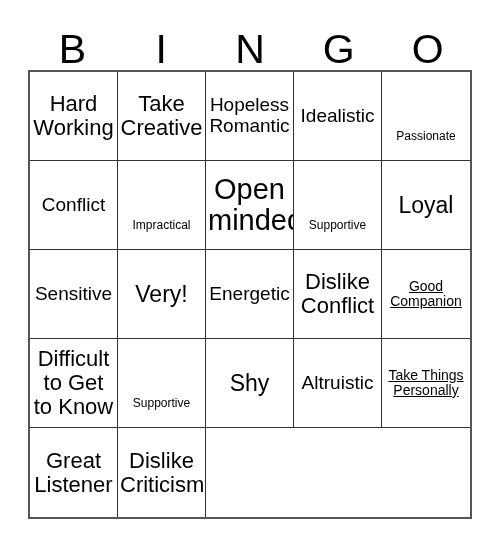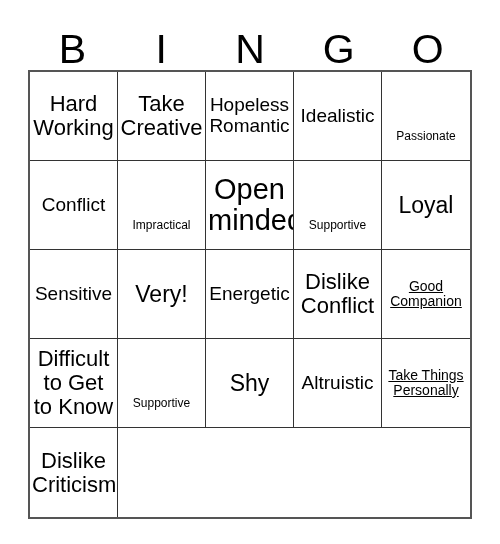--- a/index.html
+++ b/index.html
@@ -149,17 +149,20 @@
       <div class="cell fs-xxl">
         <span class="cell-text">Shy</span>
       </div>
       <div class="cell fs-md">
         <span class="cell-text">Altruistic</span>
       </div>
       <div class="cell fs-xs">
         <span class="cell-text">Take Things Personally</span>
       </div>
       <div class="cell fs-lg">
+        <span class="cell-text">Great Listener</span>
+      </div>
+      <div class="cell fs-lg">
         <span class="cell-text">Dislike Criticism</span>
       </div>
     </div>
 
 </div>
 
 </body></html>

